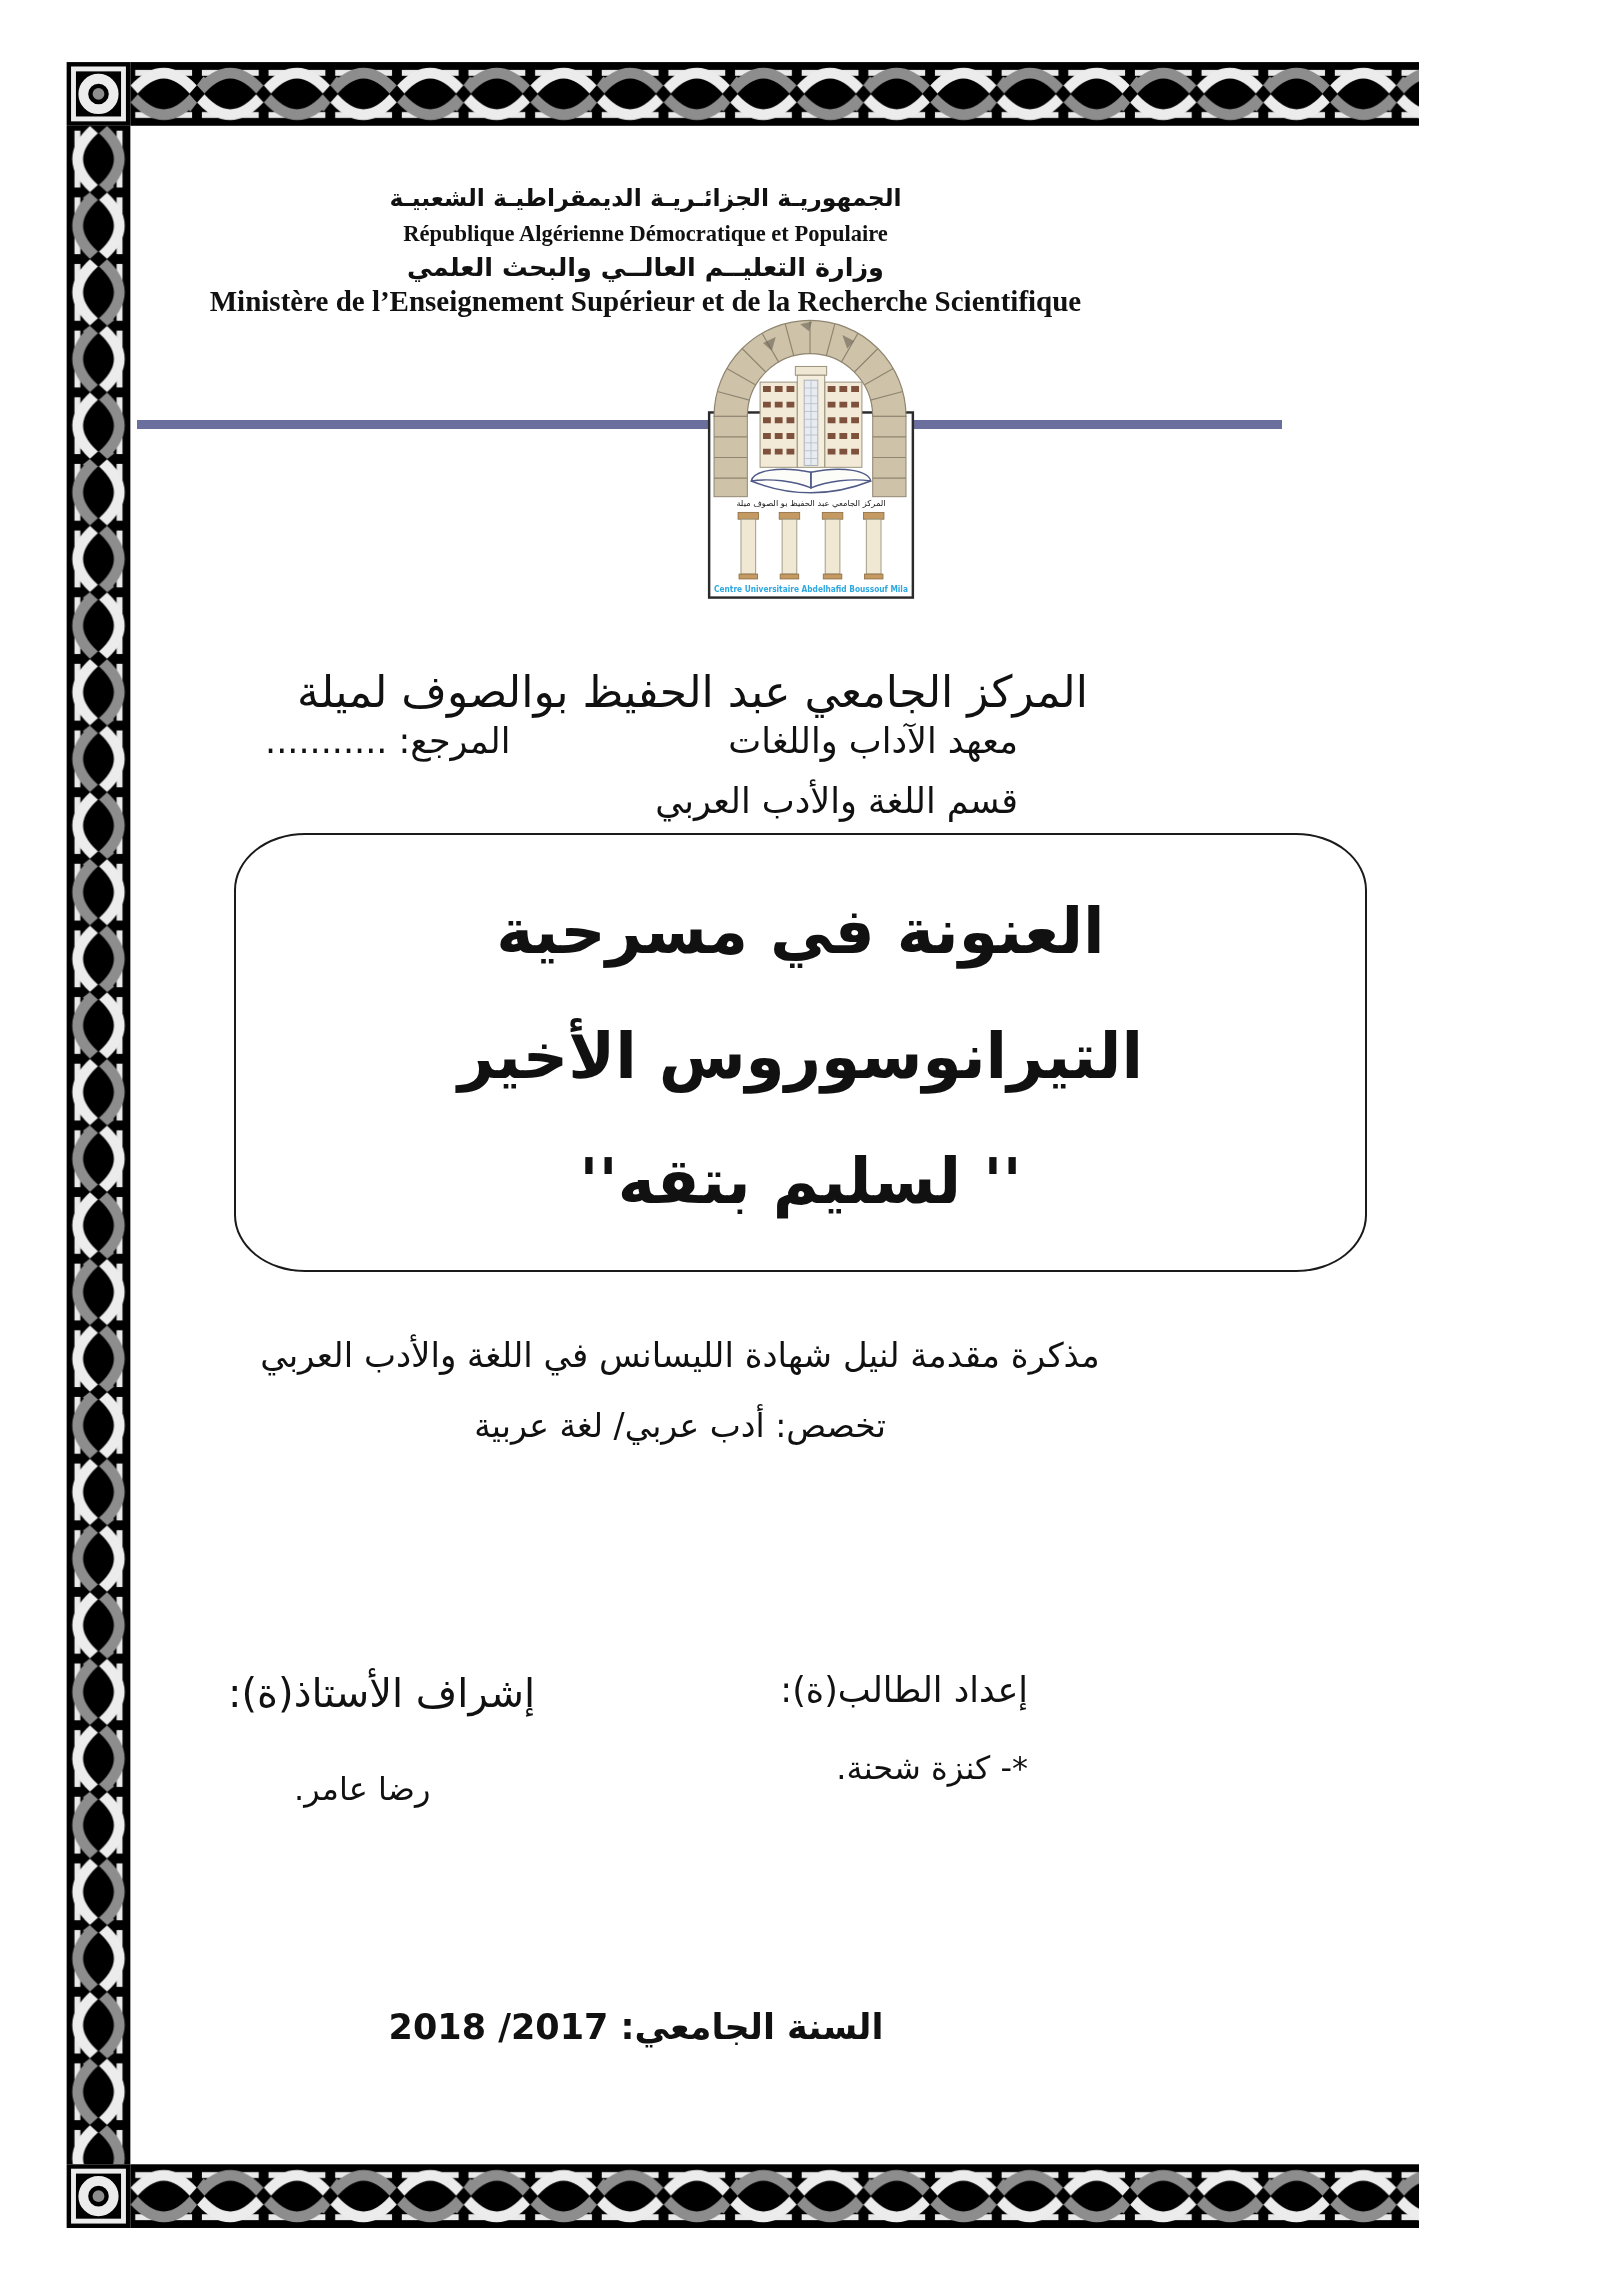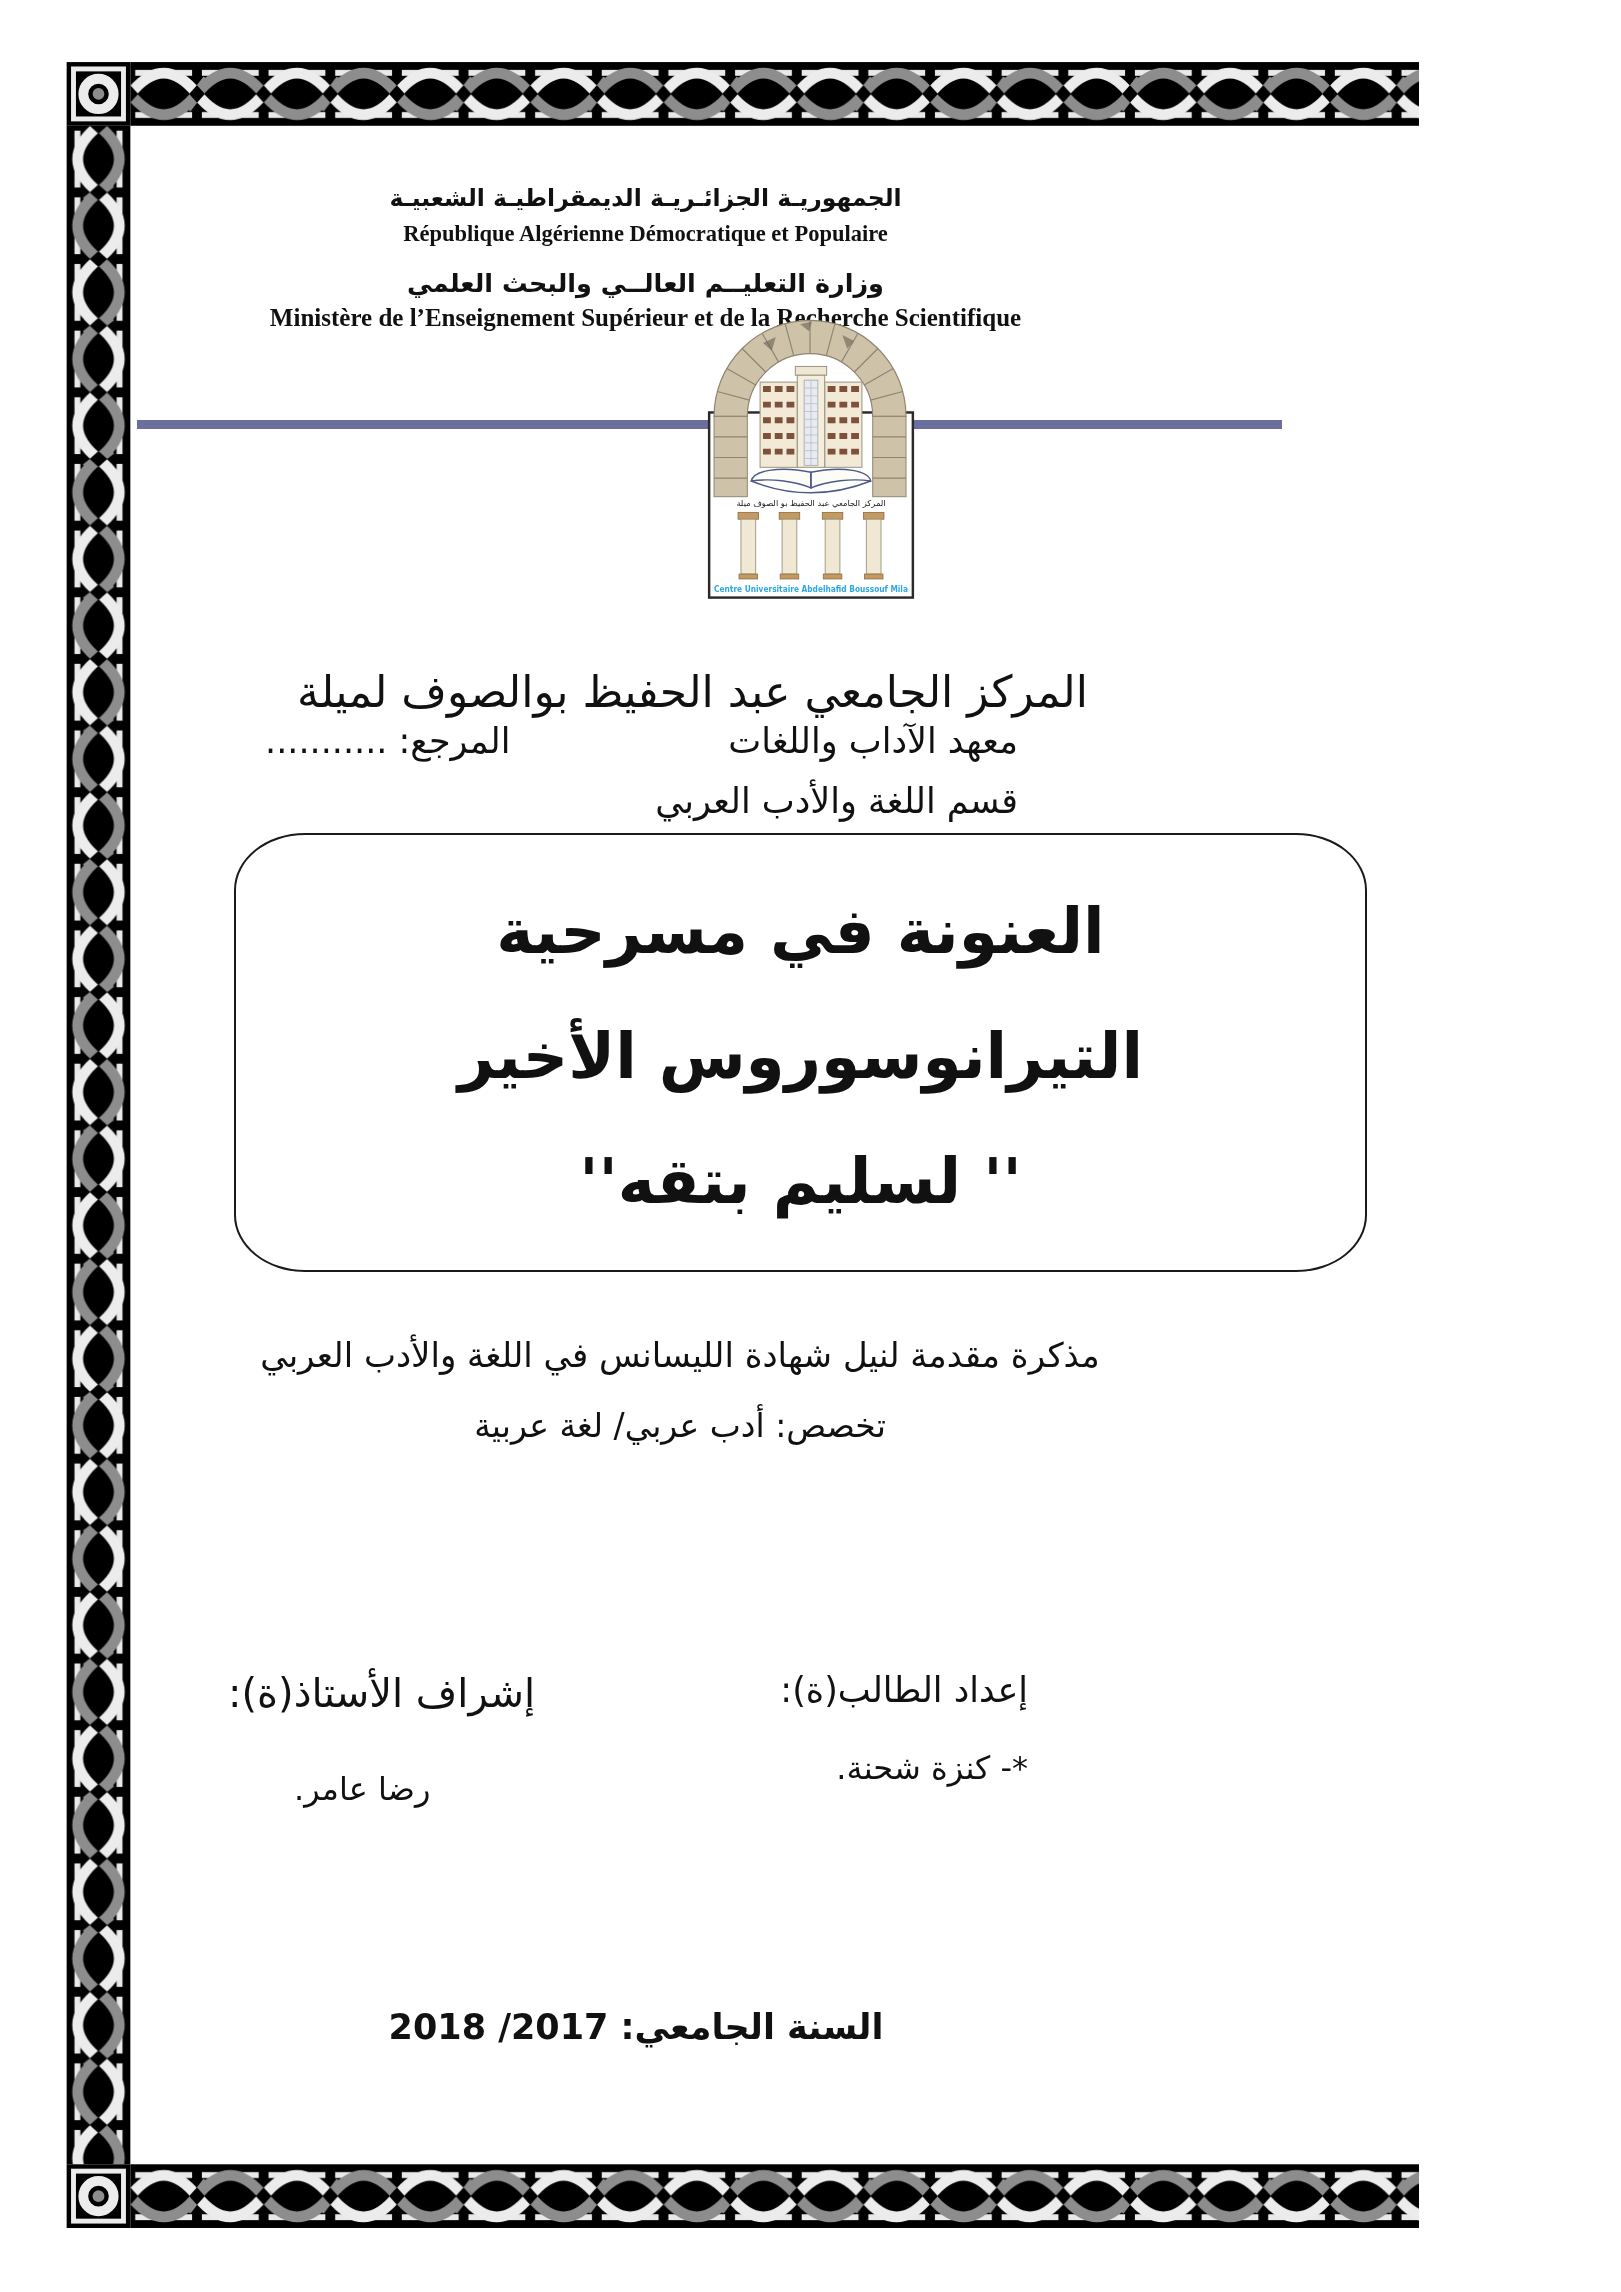--- a/index.html
+++ b/index.html
@@ -16,22 +16,22 @@
   
   .frame{position:absolute;left:0;top:0;width:1621px;height:2293px;}
   
   .divider{position:absolute;left:137px;right:137px;top:420px;height:8.8px;background:#6b6f9e;}
   
   .logo{position:absolute;left:707px;top:292px;width:208px;height:333px;}
   
   .header{position:absolute;top:178px;left:130px;right:258px;text-align:center;}
   .header .ar-line1{font-size:23.5px;font-weight:bold;line-height:41px;}
   .header .fr-line1{font-family:"Liberation Serif",serif;font-weight:bold;font-size:22.5px;line-height:29px;}
-  .header .ar-line2{font-size:25.5px;font-weight:bold;line-height:39px;margin-top:16px;}
-  .header .fr-line2{font-family:"Liberation Serif",serif;font-weight:bold;font-size:25px;line-height:29px;}
+  .header .ar-line2{font-size:25.5px;font-weight:bold;line-height:39px;}
+  .header .fr-line2{font-family:"Liberation Serif",serif;font-weight:bold;font-size:29px;line-height:29px;}
   .university-line{top:635px;left:130px;right:164px;font-size:44px;text-align:center;margin-top:31px;}
   .institute-row{top:721px;left:265px;right:401px;display:flex;justify-content:space-between;direction:rtl;font-size:35px;}
   .department-line{top:781px;right:401px;font-size:35px;}
   .title-box{
     top:833px;left:234px;width:1133px;height:439px;
     border:2.5px solid #1a1a1a;border-radius:71px / 57px;
     display:flex;flex-direction:column;justify-content:center;align-items:center;
     gap:59px;padding-top:9.8px;box-sizing:border-box;
   }
   .title-box .t-line{font-size:63px;font-weight:bold;line-height:1.05;direction:rtl;}

